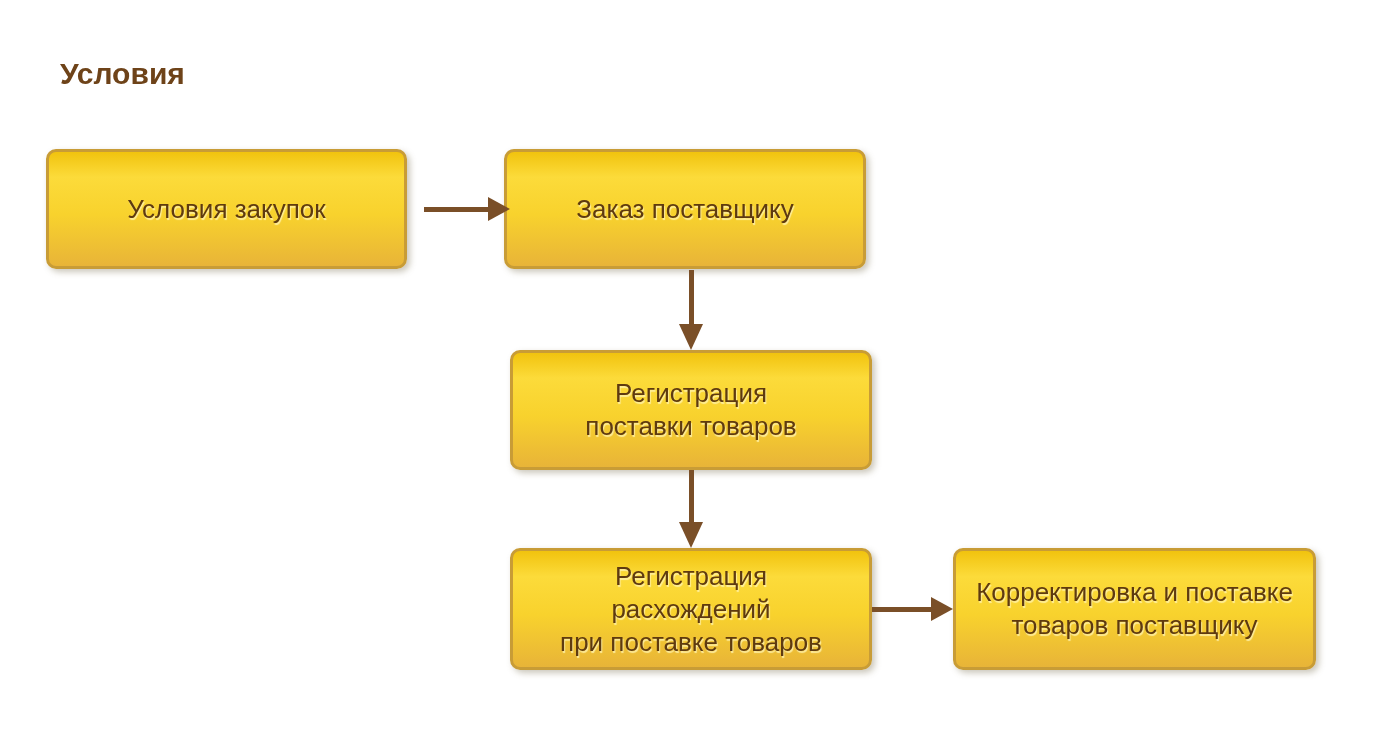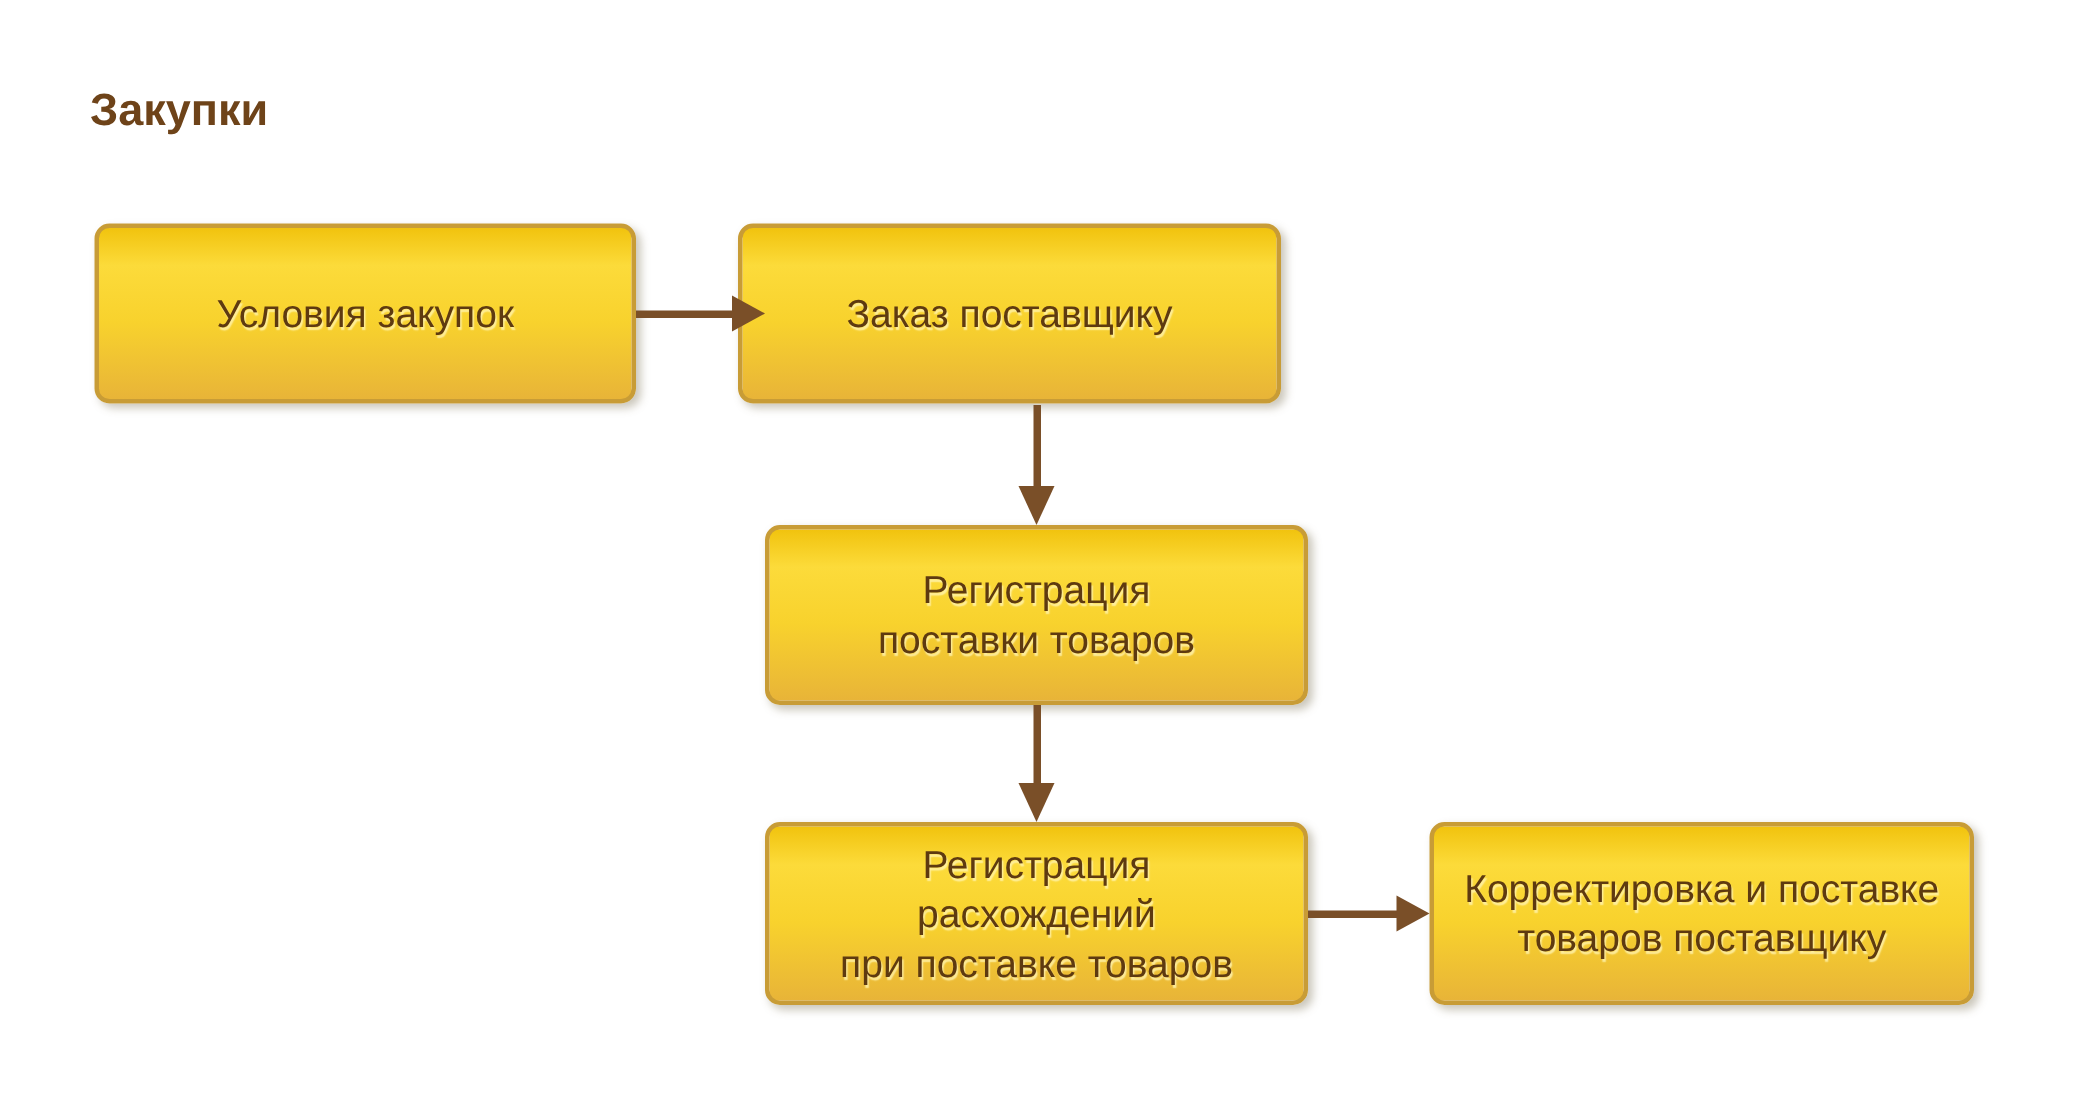--- a/index.html
+++ b/index.html
@@ -38,22 +38,22 @@
     color: #5e3a10;
     font-size: 26px;
     line-height: 33px;
     cursor: pointer;
   }
   .node-label {
     white-space: pre-line;
     text-shadow: 1px 2px 1px rgba(255, 243, 175, 0.85);
     padding: 0 6px;
   }
-  .node-1 { left: 63px;  top: 149px; width: 361px; height: 120px; }
-  .node-2 { left: 492px; top: 149px; width: 362px; height: 120px; }
+  .node-1 { left: 46px;  top: 149px; width: 361px; height: 120px; }
+  .node-2 { left: 504px; top: 149px; width: 362px; height: 120px; }
   .node-3 { left: 510px; top: 350px; width: 362px; height: 120px; }
   .node-4 { left: 510px; top: 548px; width: 362px; height: 122px; }
   .node-5 { left: 953px; top: 548px; width: 363px; height: 122px; }
 
   .arrow { position: absolute; }
   .h-line {
     position: absolute;
     height: 5px;
     background: #7a4f28;
   }
@@ -90,21 +90,21 @@
 
   .arrow-4 { left: 872px; top: 597px; width: 81px; height: 24px; }
   .arrow-4 .h-line { left: 0; top: 10px; width: 61px; }
   .arrow-4 .head-right { left: 59px; top: 0; }
 </style>
 </head>
 <body>
 
 <div class="canvas">
 
-  <h1 class="title">Закупки</h1>
+  <h1 class="title">Условия</h1>
 
   <div class="node node-1">
     <span class="node-label">Условия закупок</span>
   </div>
 
   <div class="node node-2">
     <span class="node-label">Заказ поставщику</span>
   </div>
 
   <div class="node node-3">

